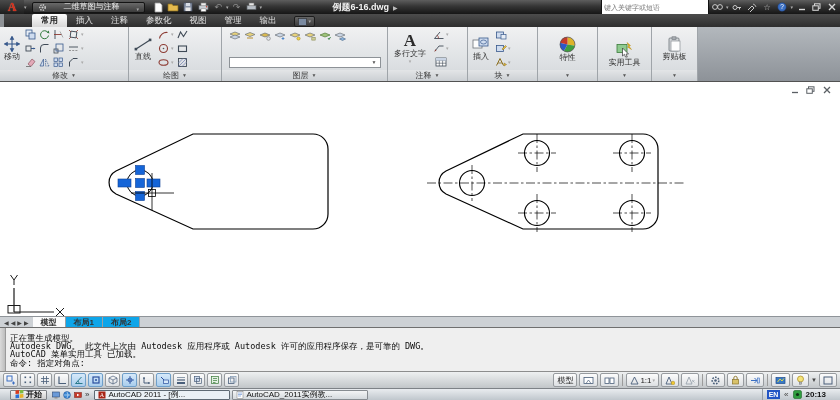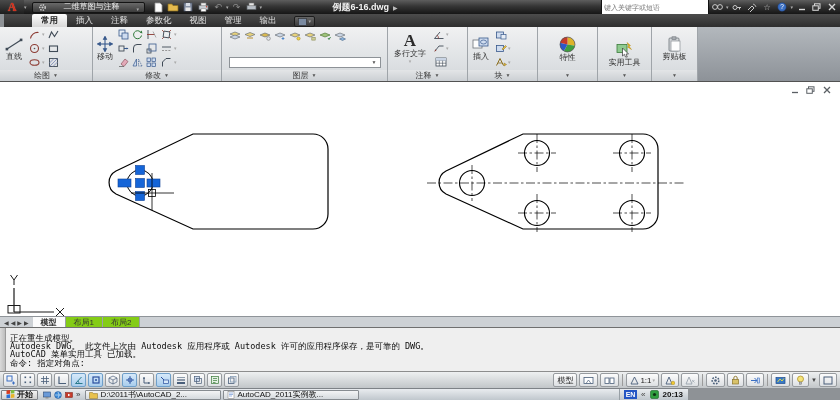--- a/index.html
+++ b/index.html
@@ -61,21 +61,21 @@
   
   #canvas{position:absolute;left:0;top:81px;width:840px;height:235px;background:#fff;border-top:1px solid #525252;}
   .docwin{position:absolute;top:3px;right:8px;display:flex;gap:5px;}
   .dwb{width:11px;height:10px;display:flex;align-items:center;justify-content:center;}
 
   
   #ltabs{position:absolute;left:0;top:316px;width:840px;height:11px;background:#cdd1d5;
     border-top:1px solid #8f9499;display:flex;align-items:center;color:#333;}
   .lnav{display:flex;gap:2px;padding:0 4px;font-size:6px;color:#444;align-items:center;}
   .ltab{padding:0 8px;height:11px;display:flex;align-items:center;border-right:1px solid #9aa0a5;
-    background:#84cc16;font-size:8px;white-space:nowrap;}
+    background:#0ea5e9;font-size:8px;white-space:nowrap;font-weight:bold;}
   .ltab.active{background:#fbfbfb;font-weight:bold;}
 
   
   #cmd{position:absolute;left:0;top:327px;width:840px;height:44px;background:#efefef;border-top:1px solid #6f6f6f;display:flex;}
   .cgutter{width:6px;background:linear-gradient(90deg,#dadada,#bdbdbd);border-right:1px solid #9a9a9a;}
   .cmain{flex:1;display:flex;flex-direction:column;font-family:"DejaVu Sans Mono","Liberation Mono",monospace;
     font-size:8.5px;color:#0d0d0d;}
   .chist{flex:1;padding:6px 4px;}
   .cline{height:8.2px;line-height:8.2px;white-space:nowrap;overflow:hidden;}
   .cinput{height:11px;border-top:1px solid #8a8a8a;display:flex;align-items:center;padding:0 4px;background:#a3a3a3;}
@@ -86,23 +86,23 @@
     display:flex;align-items:center;padding:0 3px;gap:2px;font-size:8px;color:#222;}
   .coords{width:162px;text-align:center;font-weight:bold;font-size:8.5px;color:#1c1c1c;white-space:nowrap;}
   .tgl{width:15px;height:14px;border:1px solid #979b9f;border-radius:2px;
     background:linear-gradient(#fcfcfc,#dde0e3);display:flex;align-items:center;justify-content:center;}
   .tgl.on{background:linear-gradient(#d6e9fa,#a9cdec);border-color:#6f9fc9;}
   .ssep{width:1px;height:12px;background:#9b9b9b;margin:0 1px;}
   .srbtn{height:14px;border:1px solid #979b9f;border-radius:2px;background:linear-gradient(#fcfcfc,#dde0e3);
     display:flex;align-items:center;justify-content:center;padding:0 3px;gap:1px;white-space:nowrap;}
 
   
-  #taskbar{position:absolute;left:0;top:388px;width:688px;height:12px;
+  #taskbar{position:absolute;left:0;top:388px;width:840px;height:12px;
     background:linear-gradient(#e9ecef,#c0c7cd);border-top:1px solid #7e8287;
-    display:flex;align-items:center;gap:2px;padding:0 1px;font-size:8px;color:#111;}
+    display:flex;align-items:center;gap:2px;padding:0 10px;font-size:8px;color:#111;}
   .startbtn{height:10px;display:flex;align-items:center;gap:2px;padding:0 4px;border:1px solid #7e8287;
     border-radius:1px;background:linear-gradient(#f4f4f4,#cfcfcf);font-weight:bold;}
   .ql{display:flex;gap:3px;align-items:center;padding:0 3px;}
   .task{width:136px;height:10px;border:1px solid #878c91;border-radius:1px;
     background:linear-gradient(#f3f4f5,#d4d9dd);display:flex;align-items:center;gap:2px;padding:0 3px;
     overflow:hidden;white-space:nowrap;}
   .task.active{background:#eaf0f5;border-color:#5f6a74;}
   .tray{margin-left:auto;display:flex;align-items:center;gap:4px;border-left:1px solid #98a0a6;padding:0 4px;height:12px;}
   .en{width:13px;height:9px;background:#2355c4;color:#fff;font-size:7px;font-weight:bold;
     display:flex;align-items:center;justify-content:center;}
@@ -235,82 +235,20 @@
     <span class="tabtool">
       <svg width="9" height="8" viewBox="0 0 9 8">
           <rect x="0.5" y="0.5" width="8" height="7" fill="#7a8aa0" stroke="#2c2c2c" stroke-width="0.6"></rect>
         </svg>
       <span class="tinydd">▾</span>
     </span>
   </div>
 
   <div id="ribbon">
 
-    <div class="panel" style="width:93px;">
-      <div class="pbody">
-        <div class="bigbtn">
-          <svg width="20" height="15" viewBox="0 0 20 15">
-              <line x1="3" y1="12" x2="17" y2="3" stroke="#3f4a56" stroke-width="1.2"></line>
-              <rect x="1.6" y="10.8" width="2.6" height="2.6" fill="#3f4a56"></rect>
-              <rect x="15.8" y="1.6" width="2.6" height="2.6" fill="#3f4a56"></rect>
-            </svg>
-          <span class="blabel">直线</span>
-        </div>
-        <div class="scol">
-          <span class="srow">
-              <span class="sbtn">
-            <svg width="11" height="11" viewBox="0 0 11 11">
-                  <path d="M1.5 9.5 A7 7 0 0 1 9.5 3.5" fill="none" stroke="#8c3a32" stroke-width="1.1"></path>
-                </svg>
-              </span>
-            <span class="tinydd">▾</span>
-            </span>
-          <span class="srow">
-              <span class="sbtn">
-            <svg width="11" height="11" viewBox="0 0 11 11">
-                  <circle cx="5.5" cy="5.5" r="4" fill="none" stroke="#8c3a32" stroke-width="1.1"></circle>
-                  <circle cx="5.5" cy="5.5" r="0.8" fill="#555"></circle>
-                </svg>
-              </span>
-            <span class="tinydd">▾</span>
-            </span>
-          <span class="srow">
-              <span class="sbtn">
-            <svg width="11" height="11" viewBox="0 0 11 11">
-                  <ellipse cx="5.5" cy="5.5" rx="4.5" ry="2.8" fill="none" stroke="#8c3a32" stroke-width="1.1"></ellipse>
-                </svg>
-              </span>
-            <span class="tinydd">▾</span>
-            </span>
-        </div>
-        <div class="scol">
-          <span class="sbtn">
-            <svg width="11" height="11" viewBox="0 0 11 11">
-                <polyline points="1,9 3.5,3 6.5,7.5 10,2" fill="none" stroke="#3f4a56" stroke-width="1.1"></polyline>
-              </svg>
-            </span>
-          <span class="sbtn">
-            <svg width="11" height="11" viewBox="0 0 11 11">
-                <rect x="1.5" y="3" width="8" height="5.5" fill="none" stroke="#3f4a56" stroke-width="1.1"></rect>
-              </svg>
-            </span>
-          <span class="sbtn">
-            <svg width="11" height="11" viewBox="0 0 11 11">
-                <rect x="1.5" y="1.5" width="8" height="8" fill="none" stroke="#3f4a56" stroke-width="0.9"></rect>
-                <path d="M1.5 6 L6 1.5 M1.5 9.5 L9.5 1.5 M5 9.5 L9.5 5" stroke="#7a88b8" stroke-width="0.8"></path>
-              </svg>
-            </span>
-        </div>
-      </div>
-      <div class="plabel">
-        <span>绘图</span>
-        <span class="pdd">▼</span>
-      </div>
-    </div>
-
     <div class="panel" style="width:129px;">
       <div class="pbody">
         <div class="bigbtn">
           <svg width="16" height="16" viewBox="0 0 16 16">
               <g stroke="#38598c" stroke-width="1.1" fill="#38598c">
                 <line x1="8" y1="3" x2="8" y2="13"></line>
                 <line x1="3" y1="8" x2="13" y2="8"></line>
                 <polygon points="8,0.5 6.6,3.2 9.4,3.2"></polygon>
                 <polygon points="8,15.5 6.6,12.8 9.4,12.8"></polygon>
                 <polygon points="0.5,8 3.2,6.6 3.2,9.4"></polygon>
@@ -408,20 +346,82 @@
             <span class="tinydd">▾</span>
             </span>
         </div>
       </div>
       <div class="plabel">
         <span>修改</span>
         <span class="pdd">▼</span>
       </div>
     </div>
 
+    <div class="panel" style="width:93px;">
+      <div class="pbody">
+        <div class="bigbtn">
+          <svg width="20" height="15" viewBox="0 0 20 15">
+              <line x1="3" y1="12" x2="17" y2="3" stroke="#3f4a56" stroke-width="1.2"></line>
+              <rect x="1.6" y="10.8" width="2.6" height="2.6" fill="#3f4a56"></rect>
+              <rect x="15.8" y="1.6" width="2.6" height="2.6" fill="#3f4a56"></rect>
+            </svg>
+          <span class="blabel">直线</span>
+        </div>
+        <div class="scol">
+          <span class="srow">
+              <span class="sbtn">
+            <svg width="11" height="11" viewBox="0 0 11 11">
+                  <path d="M1.5 9.5 A7 7 0 0 1 9.5 3.5" fill="none" stroke="#8c3a32" stroke-width="1.1"></path>
+                </svg>
+              </span>
+            <span class="tinydd">▾</span>
+            </span>
+          <span class="srow">
+              <span class="sbtn">
+            <svg width="11" height="11" viewBox="0 0 11 11">
+                  <circle cx="5.5" cy="5.5" r="4" fill="none" stroke="#8c3a32" stroke-width="1.1"></circle>
+                  <circle cx="5.5" cy="5.5" r="0.8" fill="#555"></circle>
+                </svg>
+              </span>
+            <span class="tinydd">▾</span>
+            </span>
+          <span class="srow">
+              <span class="sbtn">
+            <svg width="11" height="11" viewBox="0 0 11 11">
+                  <ellipse cx="5.5" cy="5.5" rx="4.5" ry="2.8" fill="none" stroke="#8c3a32" stroke-width="1.1"></ellipse>
+                </svg>
+              </span>
+            <span class="tinydd">▾</span>
+            </span>
+        </div>
+        <div class="scol">
+          <span class="sbtn">
+            <svg width="11" height="11" viewBox="0 0 11 11">
+                <polyline points="1,9 3.5,3 6.5,7.5 10,2" fill="none" stroke="#3f4a56" stroke-width="1.1"></polyline>
+              </svg>
+            </span>
+          <span class="sbtn">
+            <svg width="11" height="11" viewBox="0 0 11 11">
+                <rect x="1.5" y="3" width="8" height="5.5" fill="none" stroke="#3f4a56" stroke-width="1.1"></rect>
+              </svg>
+            </span>
+          <span class="sbtn">
+            <svg width="11" height="11" viewBox="0 0 11 11">
+                <rect x="1.5" y="1.5" width="8" height="8" fill="none" stroke="#3f4a56" stroke-width="0.9"></rect>
+                <path d="M1.5 6 L6 1.5 M1.5 9.5 L9.5 1.5 M5 9.5 L9.5 5" stroke="#7a88b8" stroke-width="0.8"></path>
+              </svg>
+            </span>
+        </div>
+      </div>
+      <div class="plabel">
+        <span>绘图</span>
+        <span class="pdd">▼</span>
+      </div>
+    </div>
+
     <div class="panel" style="width:166px;">
       <div class="pbody" style="justify-content:center;">
         <div class="lcol">
           <div class="lrow">
             <span class="sbtn">
               <svg width="12" height="10" viewBox="0 0 12 10">
                   <g stroke="#6d7379" stroke-width="0.7">
                     <polygon points="6,1 11,3 6,5 1,3" fill="#e8d27a"></polygon>
                     <polygon points="6,4 11,6 6,8 1,6" fill="#c9d4e4"></polygon>
                   </g>
@@ -903,25 +903,26 @@
       <svg width="8" height="8" viewBox="0 0 8 8">
           <circle cx="4" cy="4" r="3.4" fill="#3a8ad8" stroke="#1d4a8c" stroke-width="0.5"></circle>
           <path d="M1 4 H7 M4 1 A5 5 0 0 1 4 7" fill="none" stroke="#fff" stroke-width="0.5"></path>
         </svg>
       <svg width="8" height="8" viewBox="0 0 8 8">
           <rect x="0.5" y="1.5" width="7" height="5" fill="#c43a2a" stroke="#7a1d14" stroke-width="0.5"></rect>
           <polygon points="3,2.8 5.5,4 3,5.2" fill="#fff"></polygon>
         </svg>
       <span style="font-size:8px;color:#333;">»</span>
     </span>
-    <span class="task">
-      <svg width="9" height="8" viewBox="0 0 9 8">
-          <path d="M0.5 1.5 H3.5 L4.3 2.6 H8.5 V7.5 H0.5 Z" fill="#e8c24e" stroke="#8a6d1e" stroke-width="0.5"></path>
-        </svg>
-      <span>D:\2011书\AutoCAD_2...</span>
+    <span class="task active">
+      <svg width="8" height="8" viewBox="0 0 8 8">
+          <rect x="0.5" y="0.5" width="7" height="7" fill="#a82417"></rect>
+          <text x="4" y="6.2" font-size="6" fill="#fff" text-anchor="middle" font-family="Liberation Serif">A</text>
+        </svg>
+      <span>AutoCAD 2011 - [例...</span>
       </span>
     <span class="task">
       <svg width="8" height="8" viewBox="0 0 8 8">
           <rect x="1" y="0.5" width="6" height="7" fill="#fff" stroke="#777" stroke-width="0.5"></rect>
           <path d="M2 2 H6 M2 3.5 H6 M2 5 H5" stroke="#3a6fc4" stroke-width="0.5"></path>
         </svg>
       <span>AutoCAD_2011实例教...</span>
       </span>
     <span class="tray">
       <span class="en">EN</span>

